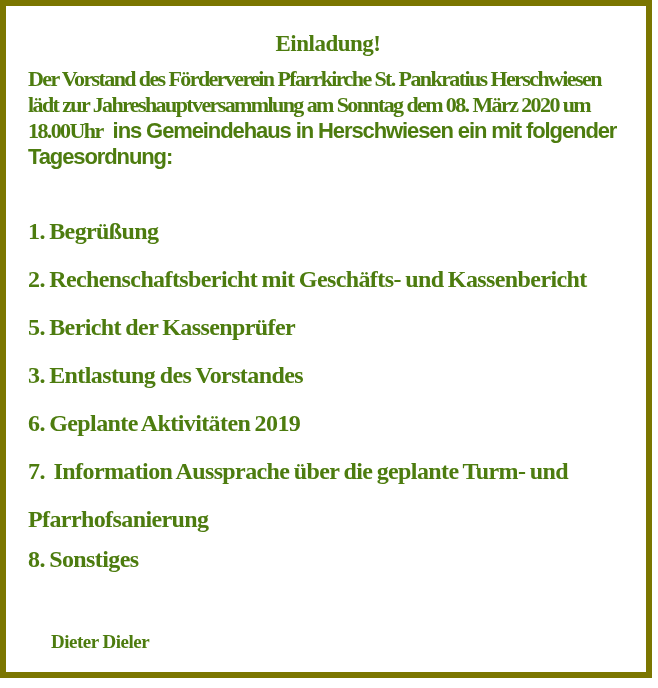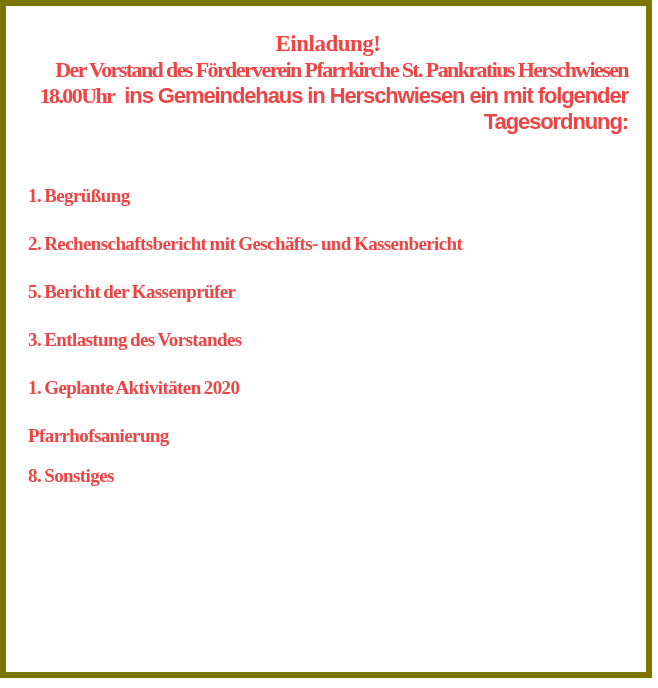--- a/index.html
+++ b/index.html
@@ -9,35 +9,36 @@
     width: 658px;
     height: 688px;
     font-family: "Liberation Serif", serif;
   }
   .doc {
     box-sizing: border-box;
     width: 652px;
     height: 678px;
     background: #ffffff;
     border: 6px solid #7B7600;
-    color: #ef4444;
+    color: #4d7c0f;
     padding: 0 18px 0 22px;
     overflow: hidden;
   }
   .title {
     font-family: "Liberation Serif", serif;
     font-weight: bold;
     font-size: 23px;
     line-height: 27px;
     letter-spacing: -0.5px;
     text-align: center;
     margin-top: 24px;
   }
   .intro {
-    text-align: right;
+    margin-top: 9px;
+    text-align: left;
   }
   .intro-line {
     font-family: "Liberation Serif", serif;
     font-weight: bold;
     font-size: 22px;
     line-height: 26px;
     letter-spacing: -1.6px;
     white-space: pre;
   }
   .intro-line .sans {
@@ -46,21 +47,21 @@
     font-size: 22px;
     line-height: 26px;
     letter-spacing: -1.1px;
   }
   .agenda {
     margin-top: 50px;
   }
   .agenda-item {
     font-family: "Liberation Serif", serif;
     font-weight: bold;
-    font-size: 19px;
+    font-size: 24px;
     line-height: 22px;
     letter-spacing: -0.6px;
     word-spacing: -1px;
     white-space: pre-wrap;
     margin-bottom: 18px;
   }
   .agenda-item .continuation {
     white-space: pre-wrap;
     margin-top: 26px;
   }
@@ -79,30 +80,32 @@
 </style>
 </head>
 <body>
 
 <div class="doc">
 
   <div class="title">Einladung!</div>
 
   <div class="intro">
     <div class="intro-line"><span class="serif">Der Vorstand des Förderverein Pfarrkirche St. Pankratius Herschwiesen</span><span class="sans"></span></div>
+    <div class="intro-line"><span class="serif">lädt zur Jahreshauptversammlung am Sonntag dem 08. März 2020 um</span><span class="sans"></span></div>
     <div class="intro-line"><span class="serif">18.00Uhr</span><span class="sans">  ins Gemeindehaus in Herschwiesen ein mit folgender</span></div>
     <div class="intro-line"><span class="serif"></span><span class="sans">Tagesordnung:</span></div>
   </div>
 
   <div class="agenda">
     <div class="agenda-item"><span>1. Begrüßung</span><div class="continuation"></div></div>
     <div class="agenda-item"><span>2. Rechenschaftsbericht mit Geschäfts- und Kassenbericht</span><div class="continuation"></div></div>
     <div class="agenda-item"><span>5. Bericht der Kassenprüfer</span><div class="continuation"></div></div>
     <div class="agenda-item"><span>3. Entlastung des Vorstandes</span><div class="continuation"></div></div>
-    <div class="agenda-item"><span>1. Geplante Aktivitäten 2020</span><div class="continuation"></div></div>
-    <div class="agenda-item"><div class="continuation">Pfarrhofsanierung</div></div>
+    <div class="agenda-item"><span>6. Geplante Aktivitäten 2019</span><div class="continuation"></div></div>
+    <div class="agenda-item"><span>7.  Information Aussprache über die geplante Turm- und</span><div class="continuation">Pfarrhofsanierung</div></div>
     <div class="agenda-item"><span>8. Sonstiges</span><div class="continuation"></div></div>
   </div>
 
   <div class="signature">
+    <div class="sig-name">Dieter Dieler</div>
   </div>
 
 </div>
 
 </body></html>

